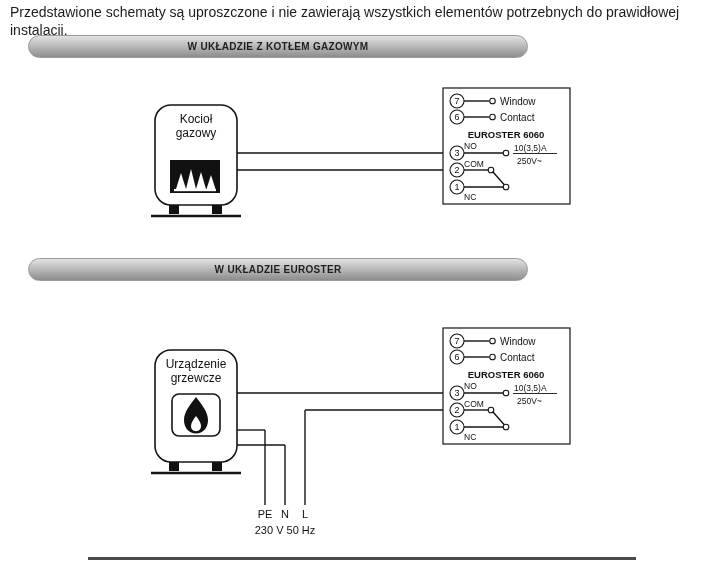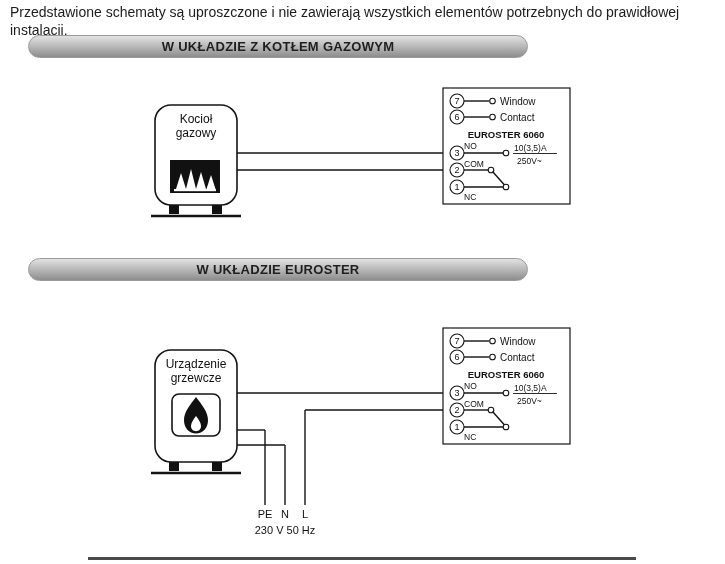--- a/index.html
+++ b/index.html
@@ -13,21 +13,21 @@
   }
 
   .pill {
     position: absolute; left: 28px; width: 500px; height: 23px;
     border-radius: 12px;
     background: linear-gradient(180deg, #e2e2e2 0%, #bcbcbc 45%, #8d8d8d 100%);
     display: flex; align-items: center; justify-content: center;
     border: 1px solid #9a9a9a;
   }
   .pill span {
-    font-size: 13px; font-weight: bold; color: #1f1f1f; letter-spacing: 0.3px;
+    font-size: 10px; font-weight: bold; color: #1f1f1f; letter-spacing: 0.3px;
   }
 
   .diagram { position: absolute; left: 0; }
 
   svg text { font-family: "Liberation Sans", sans-serif; fill: #111; }
   .devlabel { font-size: 12px; text-anchor: middle; }
   .tnum    { font-size: 9px;  text-anchor: middle; }
   .tlabel  { font-size: 10px; }
   .brand   { font-size: 9.5px; font-weight: bold; text-anchor: middle; }
   .slabel  { font-size: 8.5px; }

